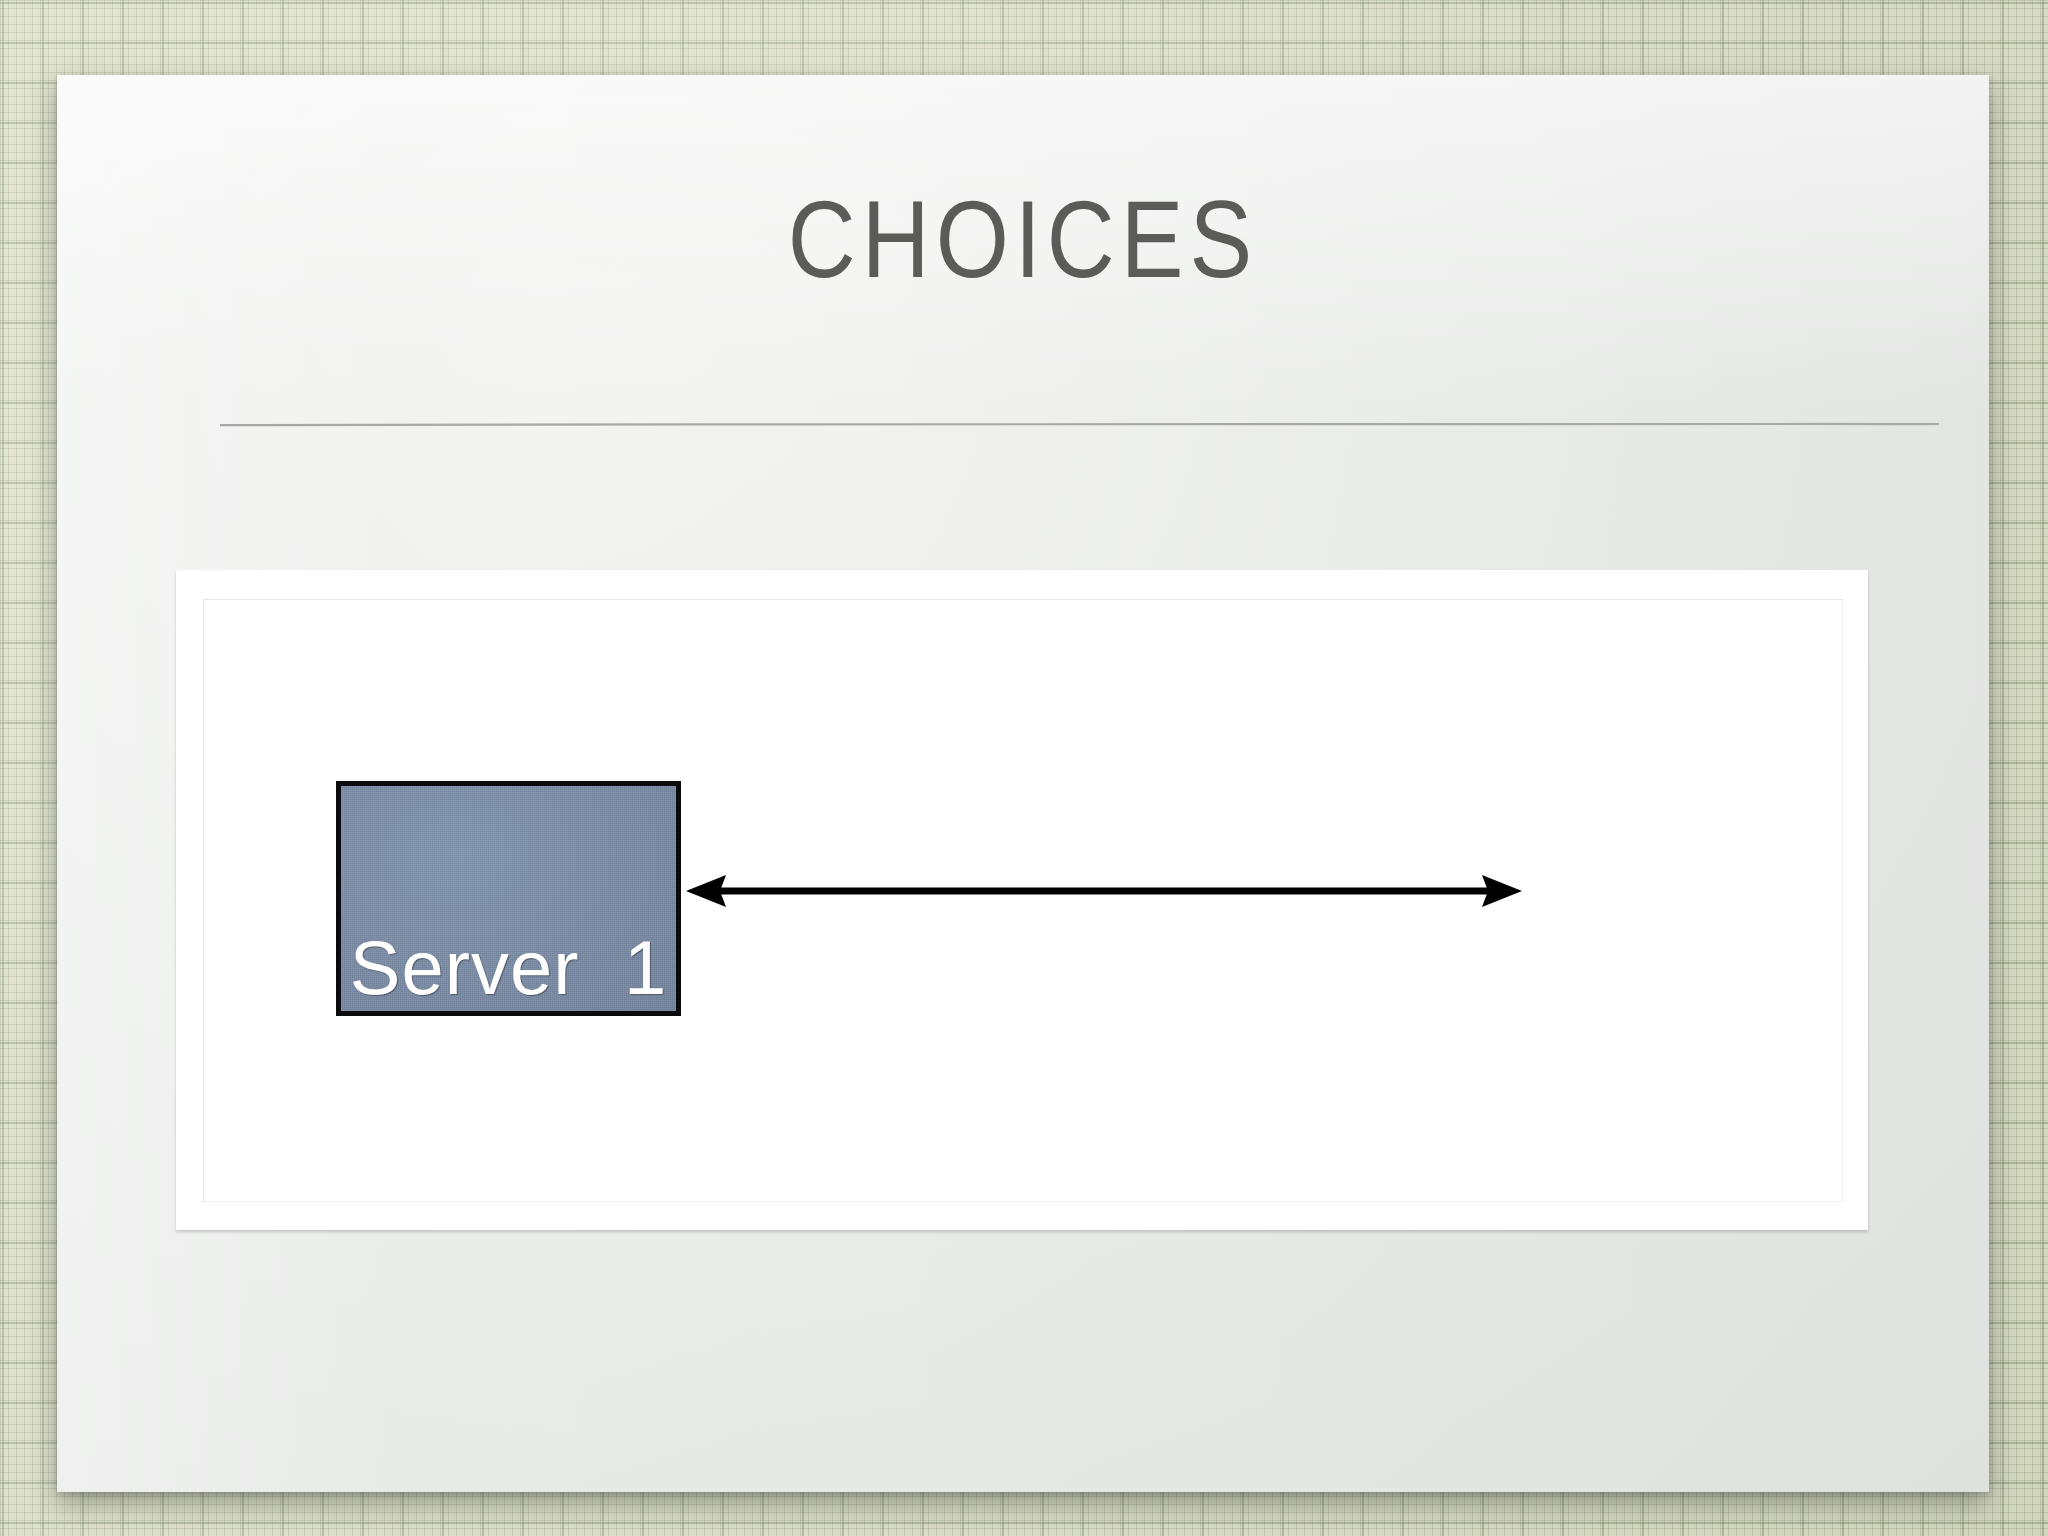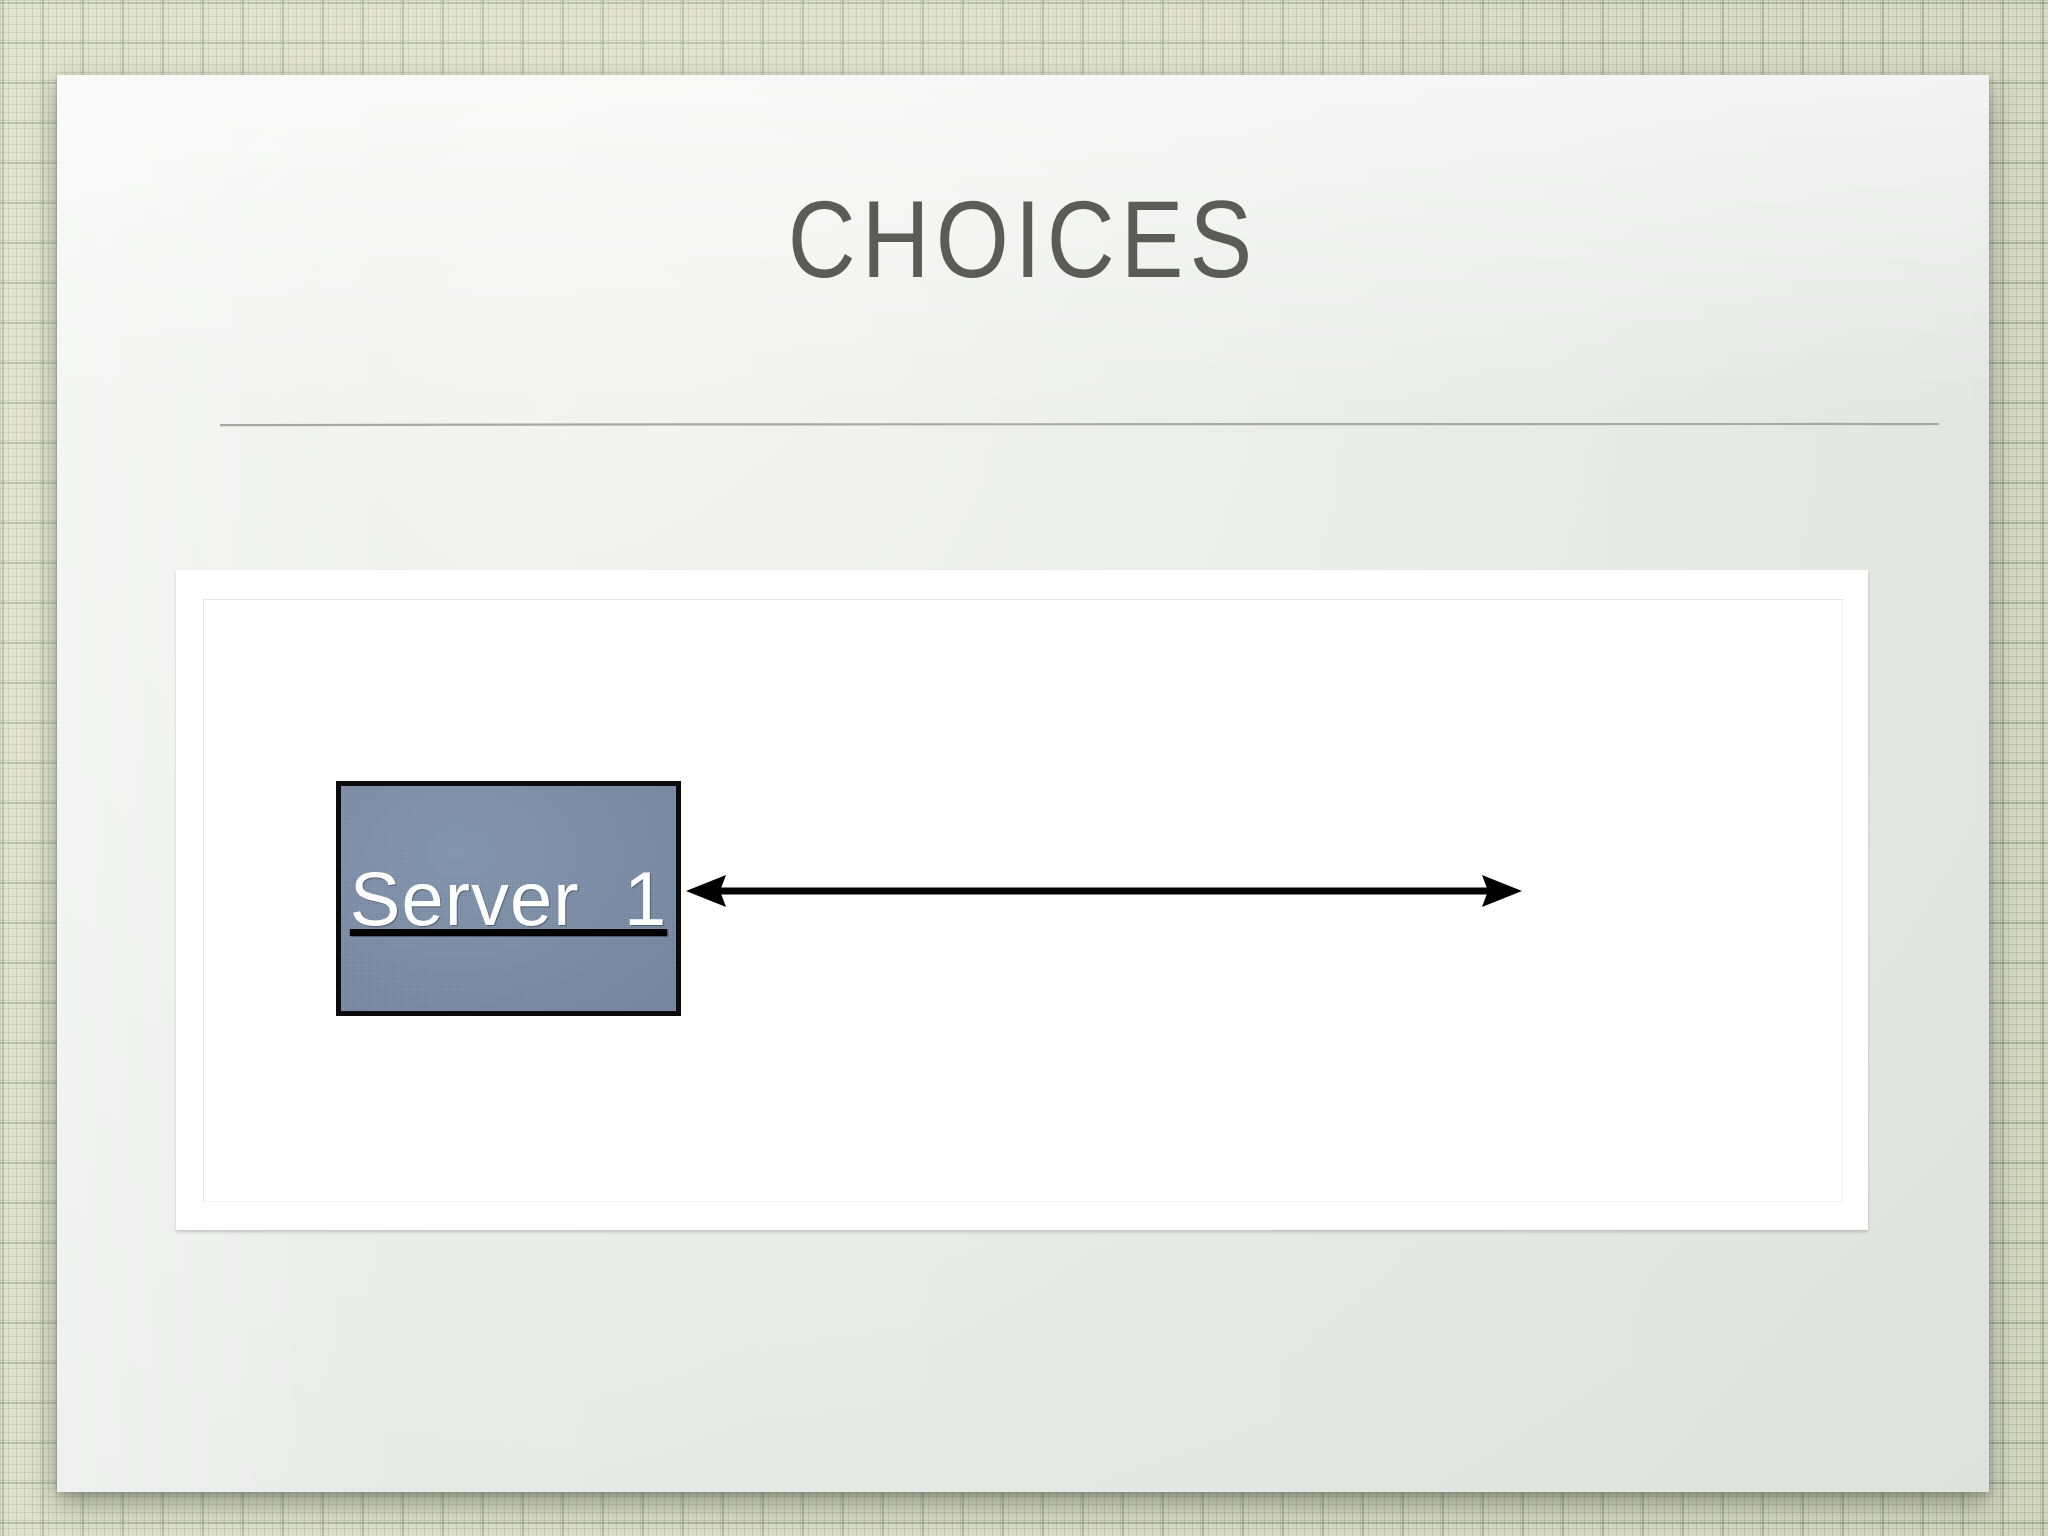--- a/index.html
+++ b/index.html
@@ -128,23 +128,22 @@
   }
 
   
   .server-box {
     position: absolute;
     background:
       radial-gradient(ellipse at 35% 30%, #8296af 0%, #7b8ca6 55%, #74859f 100%);
     border: 5px solid #0b0b0d;
     box-sizing: border-box;
     display: flex;
-    align-items: center;
+    align-items: flex-end;
     justify-content: center;
-    text-decoration: underline;
   }
   .server-box::after {
     content: "";
     position: absolute;
     inset: 0;
     background-image:
       repeating-linear-gradient(0deg, rgba(255,255,255,0.035) 0 1px, rgba(0,0,0,0.03) 1px 2px),
       repeating-linear-gradient(90deg, rgba(255,255,255,0.03) 0 1px, rgba(0,0,0,0.028) 1px 2px);
     pointer-events: none;
   }

